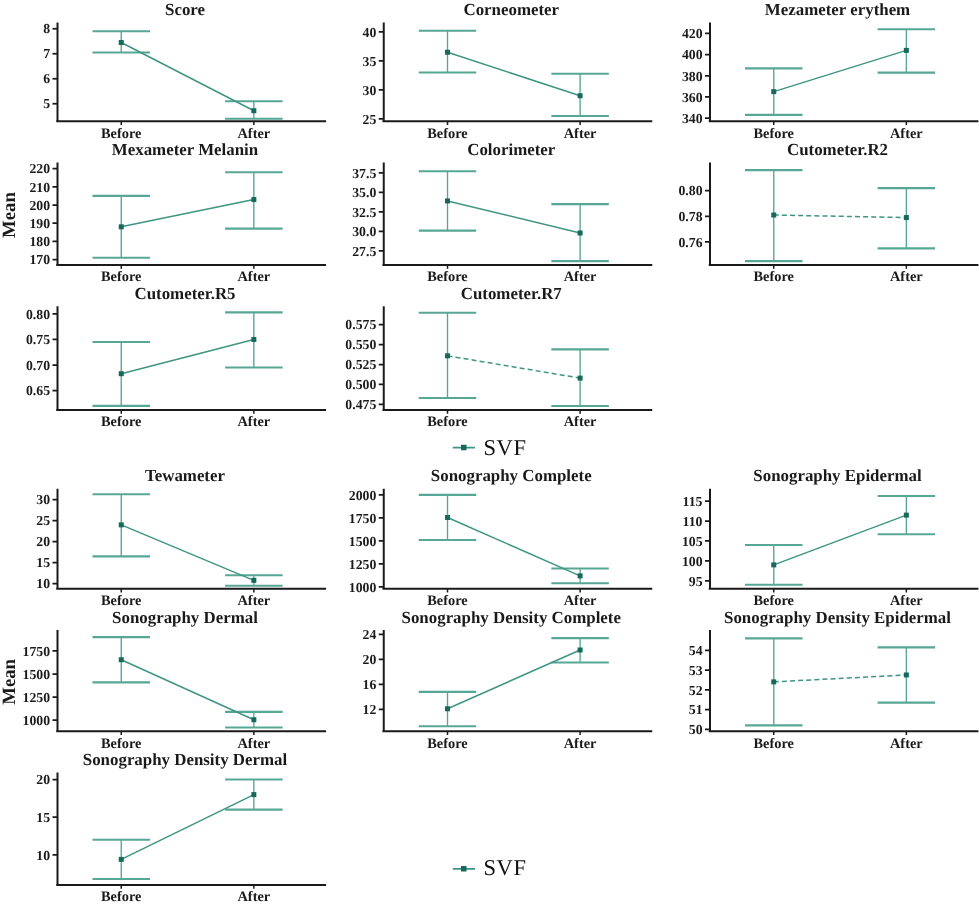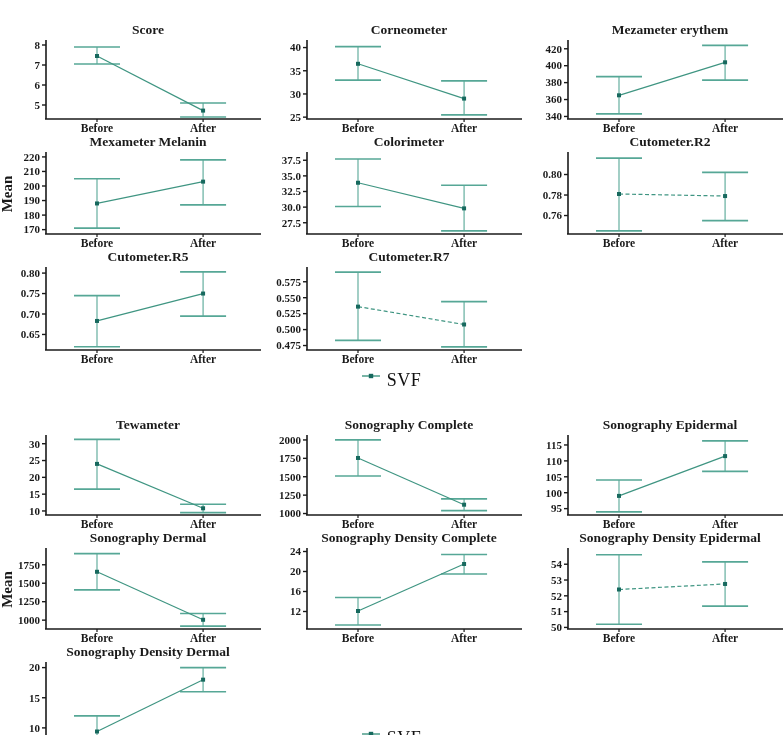--- a/index.html
+++ b/index.html
@@ -1,24 +1,24 @@
 <!DOCTYPE html>
 <html><head>
 <meta charset="utf-8">
 <style>
   html,body{margin:0;padding:0;background:#ffffff;}
   body{width:783px;height:735px;font-family:"Liberation Serif",serif;overflow:hidden;}
   .fig{width:783px;height:735px;background:#fff;}
-  .grid{display:grid;grid-template-columns:261px 261px 261px;margin-top:22px;}
+  .grid{display:grid;grid-template-columns:261px 261px 261px;}
   .grid-top{grid-template-rows:112px 115px 116px 30px;}
   .grid-bottom{grid-template-rows:113px 114px 123px;}
   .cell{position:relative;}
   .legendrow{grid-column:1/-1;display:flex;align-items:center;justify-content:center;}
   .legend-bottom-cell{display:flex;justify-content:center;align-items:flex-start;padding-top:84px;box-sizing:border-box;}
-  .legend{display:inline-flex;gap:7px;}
+  .legend{display:inline-flex;align-items:center;gap:7px;}
   .legend-label{font-size:18px;color:#111;letter-spacing:0.5px;}
   svg{display:block;}
 </style>
 </head>
 <body>
 
 <div class="fig">
 
   <div class="grid grid-top">
     <div class="cell">

